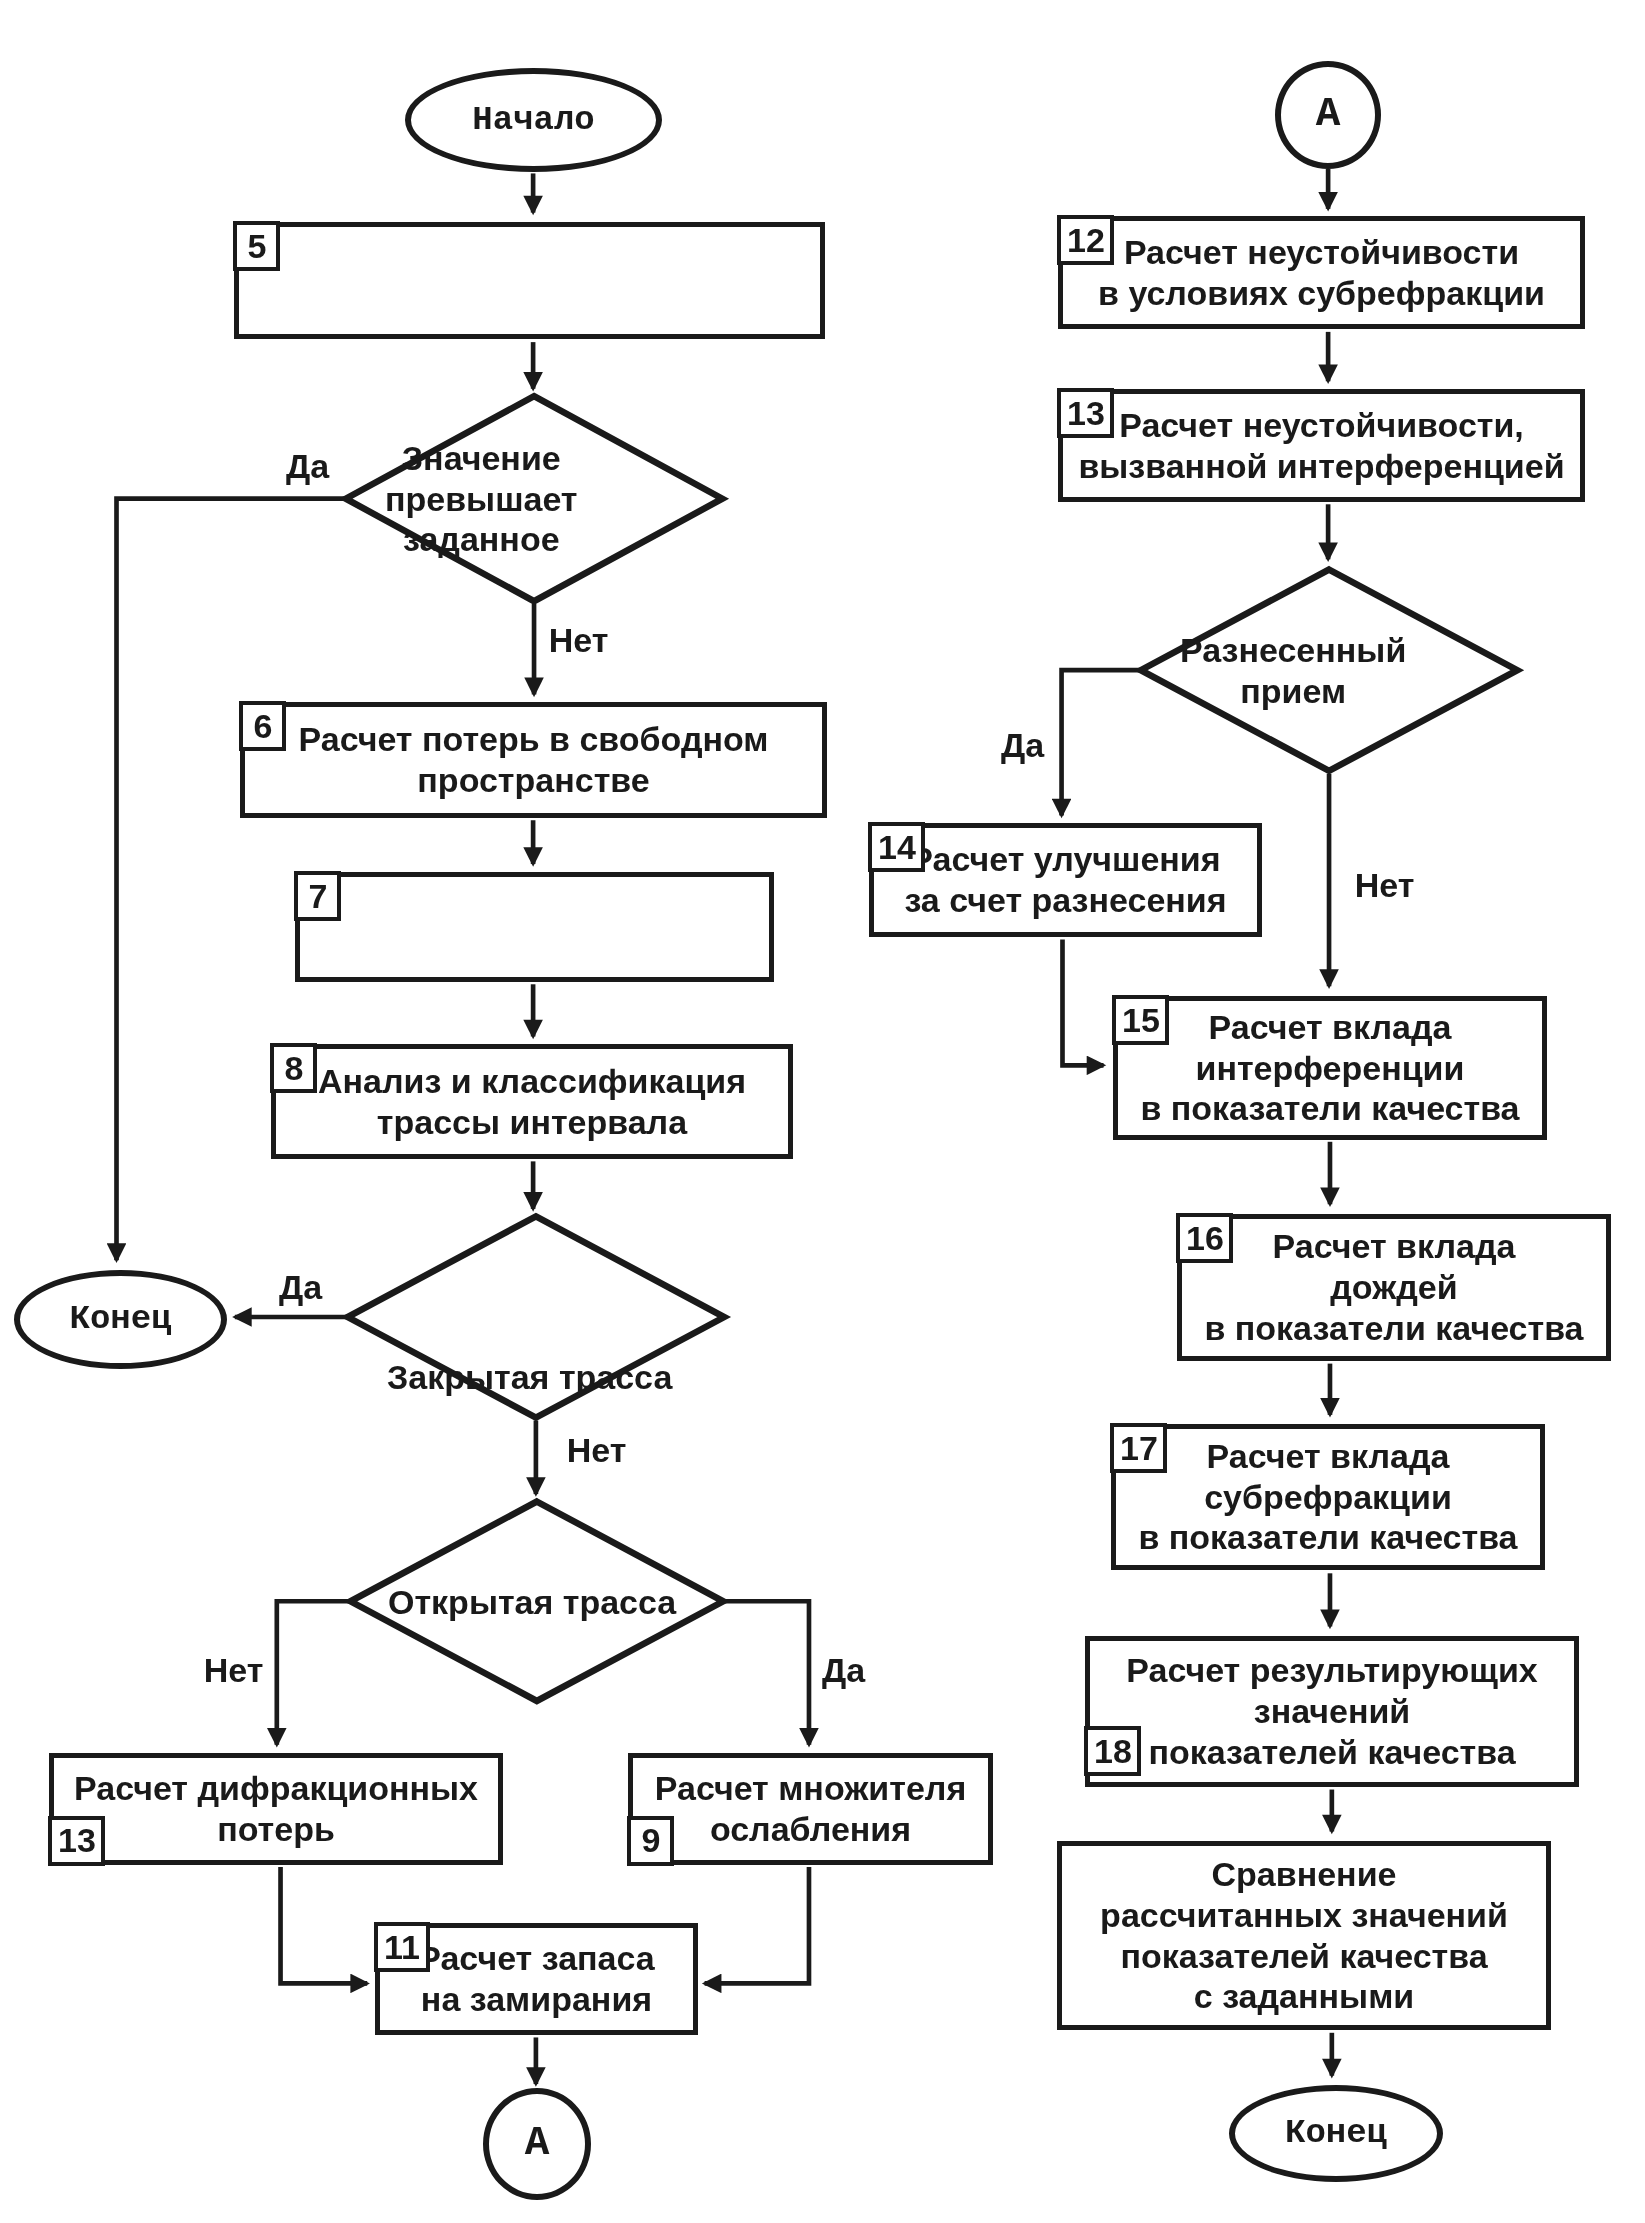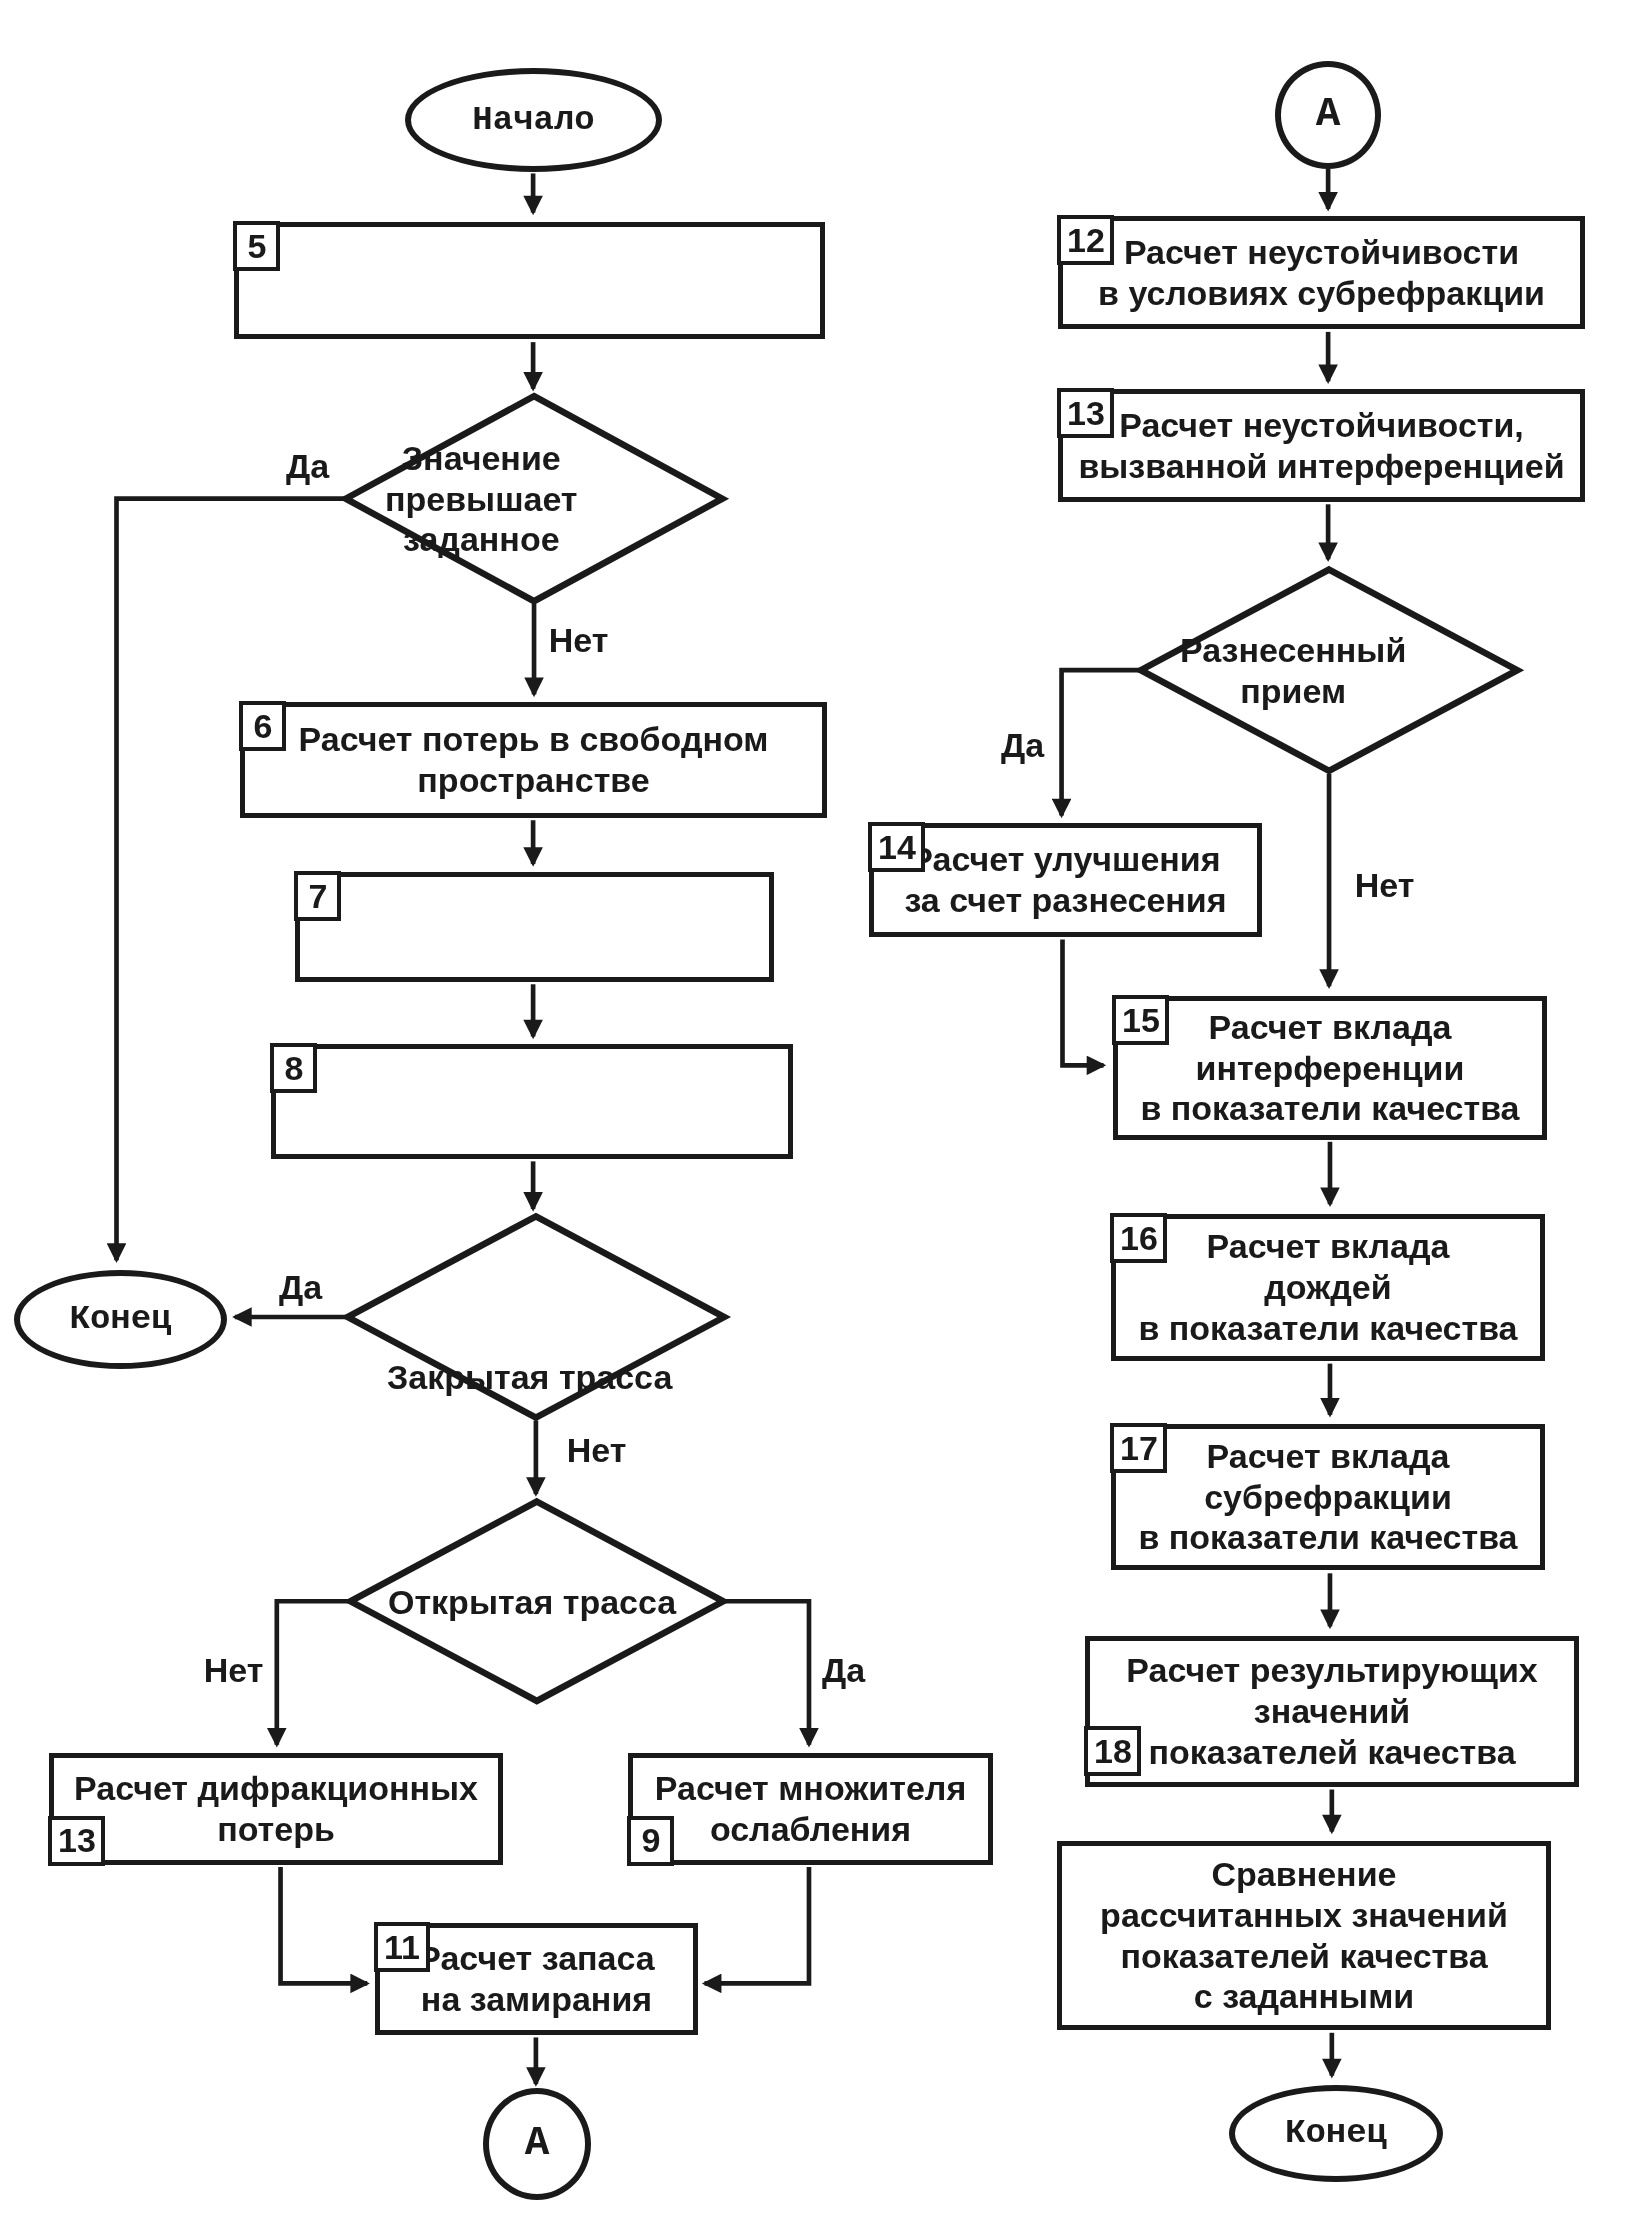--- a/index.html
+++ b/index.html
@@ -114,20 +114,22 @@
   <div class="node box" style="left:240px;top:702px;width:587px;height:116px">
     <span class="tab tl">6</span>
     <div class="label">Расчет потерь в свободном
 пространстве</div>
   </div>
   <div class="node box" style="left:295px;top:872px;width:479px;height:110px">
     <span class="tab tl">7</span>
   </div>
   <div class="node box" style="left:271px;top:1044px;width:522px;height:115px">
     <span class="tab tl">8</span>
+    <div class="label">Анализ и классификация
+трассы интервала</div>
   </div>
   <div class="node box" style="left:49px;top:1753px;width:454px;height:112px">
     <span class="tab bl">13</span>
     <div class="label">Расчет дифракционных
 потерь</div>
   </div>
   <div class="node box" style="left:628px;top:1753px;width:365px;height:112px">
     <span class="tab bl">9</span>
     <div class="label">Расчет множителя
 ослабления</div>
@@ -152,21 +154,21 @@
     <span class="tab tl">14</span>
     <div class="label">Расчет улучшения
 за счет разнесения</div>
   </div>
   <div class="node box" style="left:1113px;top:996px;width:434px;height:144px">
     <span class="tab tl">15</span>
     <div class="label">Расчет вклада
 интерференции
 в показатели качества</div>
   </div>
-  <div class="node box" style="left:1111px;top:1214px;width:434px;height:147px">
+  <div class="node box" style="left:1177px;top:1214px;width:434px;height:147px">
     <span class="tab tl">16</span>
     <div class="label">Расчет вклада
 дождей
 в показатели качества</div>
   </div>
   <div class="node box" style="left:1111px;top:1424px;width:434px;height:146px">
     <span class="tab tl">17</span>
     <div class="label">Расчет вклада
 субрефракции
 в показатели качества</div>

